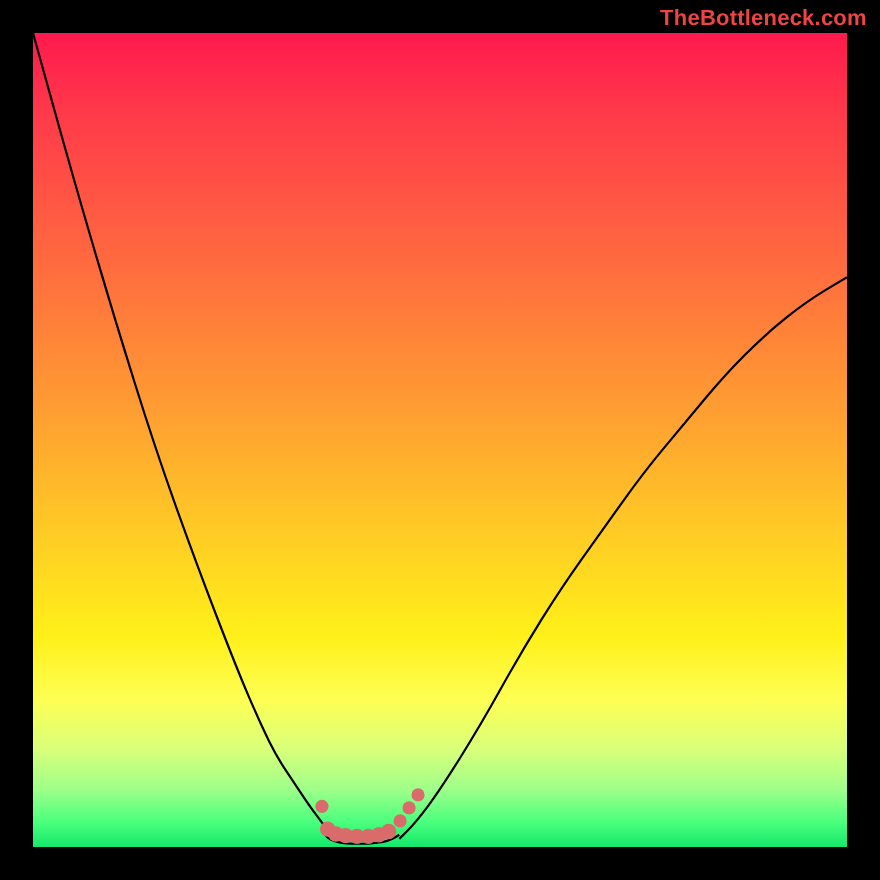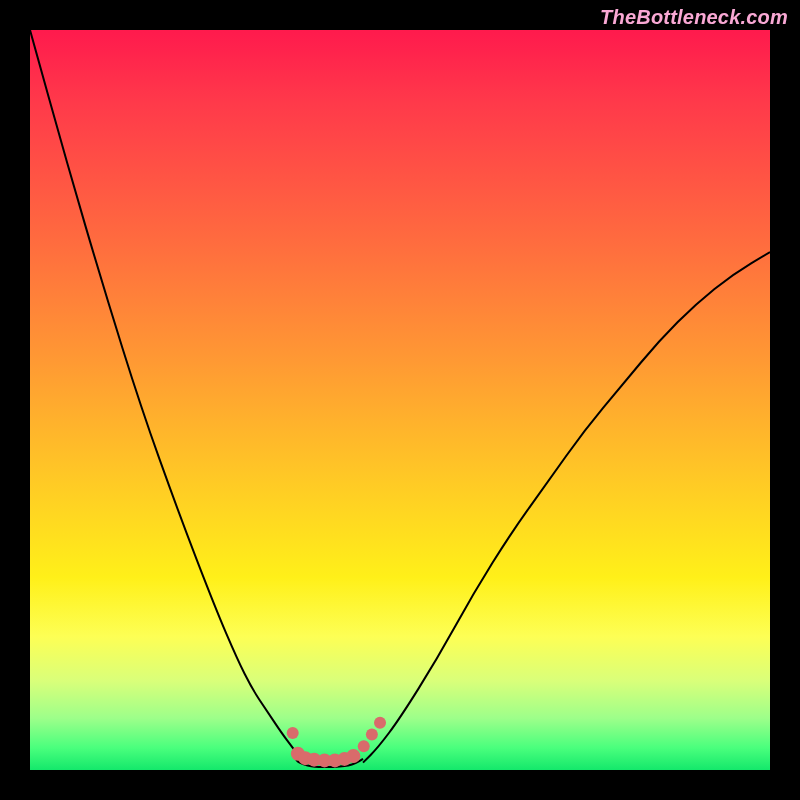--- a/index.html
+++ b/index.html
@@ -29,23 +29,22 @@
       #9dff8a 93%,
       #4aff7d 97%,
       #14e86b 100%);
   }
   .watermark {
     position: absolute;
     top: 6px;
     right: 12px;
     font-size: 20px;
     font-weight: 600;
-    color: #f9a8d4;
+    color: #ef4444;
     letter-spacing: 0.2px;
-    font-style: italic;
   }
   svg.curves {
     position: absolute;
     left: 0;
     top: 0;
   }
 </style>
 </head>
 <body>
 

